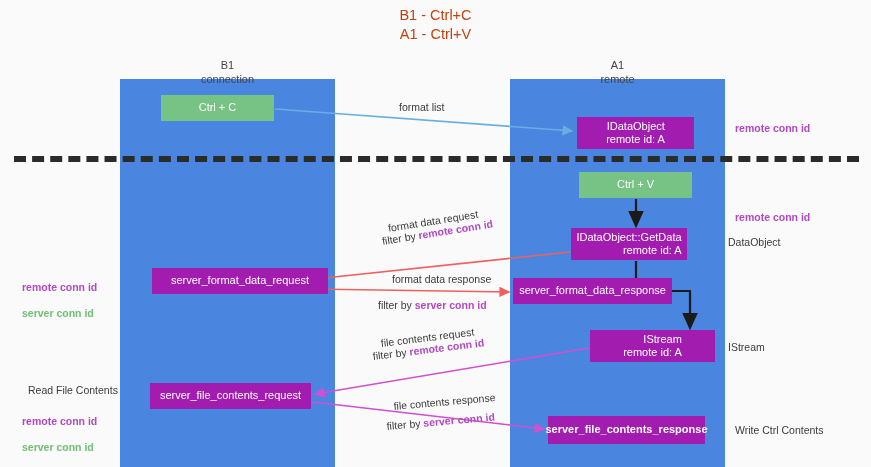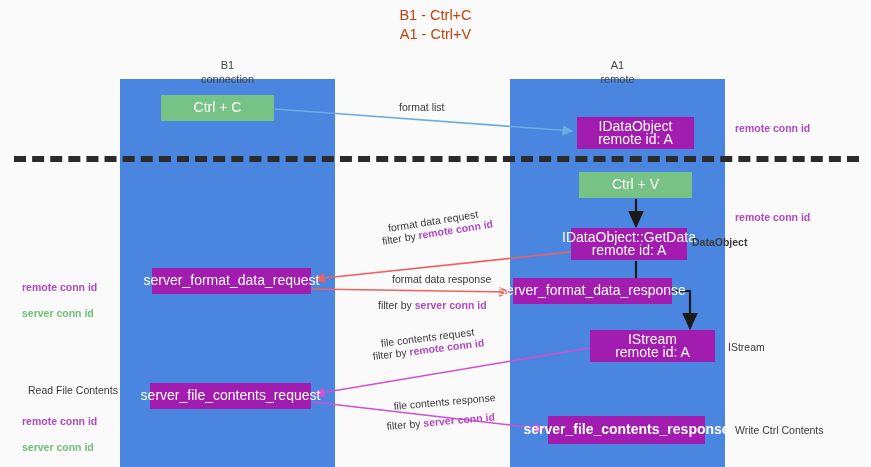--- a/index.html
+++ b/index.html
@@ -32,47 +32,47 @@
   
   #divider{
     position:absolute;left:14px;top:156px;width:845px;height:0;
     border-top:6px dashed #2b2b2b;
   }
 
   
   .node{
     position:absolute;box-sizing:border-box;
     display:flex;flex-direction:column;align-items:center;justify-content:center;
-    color:#ffffff;font-size:14px;line-height:13.5px;text-align:center;
+    color:#ffffff;font-size:11px;line-height:13.5px;text-align:right;
     white-space:pre-line;padding:2px 8px;
   }
   .node.green{background:#77c285;}
   .node.orange{background:#a21caf;}
 
   #n-ctrlc{left:161px;top:95px;width:113px;height:26px;}
   #n-idataobject{left:577px;top:117px;width:117px;height:32px;}
   #n-ctrlv{left:579px;top:172px;width:113px;height:26px;}
   #n-getdata{left:571px;top:228px;width:116px;height:32px;}
-  #n-sfdreq{left:152px;top:268px;width:159px;height:26px;}
+  #n-sfdreq{left:152px;top:268px;width:176px;height:26px;}
   #n-sfdresp{left:513px;top:278px;width:159px;height:26px;}
   #n-istream{left:590px;top:330px;width:125px;height:32px;}
   #n-sfcreq{left:150px;top:383px;width:161px;height:26px;}
   #n-sfcresp{left:548px;top:416px;width:157px;height:28px;font-weight:bold;}
 
   
   .side{
     position:absolute;font-size:10.5px;line-height:13px;white-space:pre-line;
   }
   .side.plain{color:#3b3b3b;}
   .purple{color:#b249c4;font-weight:bold;}
   .green-t{color:#6fbf73;font-weight:bold;}
 
   #s-remote1{left:735px;top:122px;}
   #s-remote2{left:735px;top:211px;}
-  #s-dataobject{left:692px;top:236px;color:#3b3b3b;font-weight:bold;}
+  #s-dataobject{left:728px;top:236px;color:#3b3b3b;font-weight:normal;}
   #s-istream{left:728px;top:341px;color:#3b3b3b;font-weight:normal;}
   #s-write{left:735px;top:424px;color:#3b3b3b;font-weight:normal;}
   #s-left-ids{left:22px;top:268px;text-align:left;}
   #s-read{left:28px;top:384px;color:#3b3b3b;}
   #s-left-ids2{left:22px;top:402px;text-align:left;}
 
   
   .elabel{
     position:absolute;font-size:10.5px;line-height:14px;color:#3b3b3b;
     white-space:nowrap;

